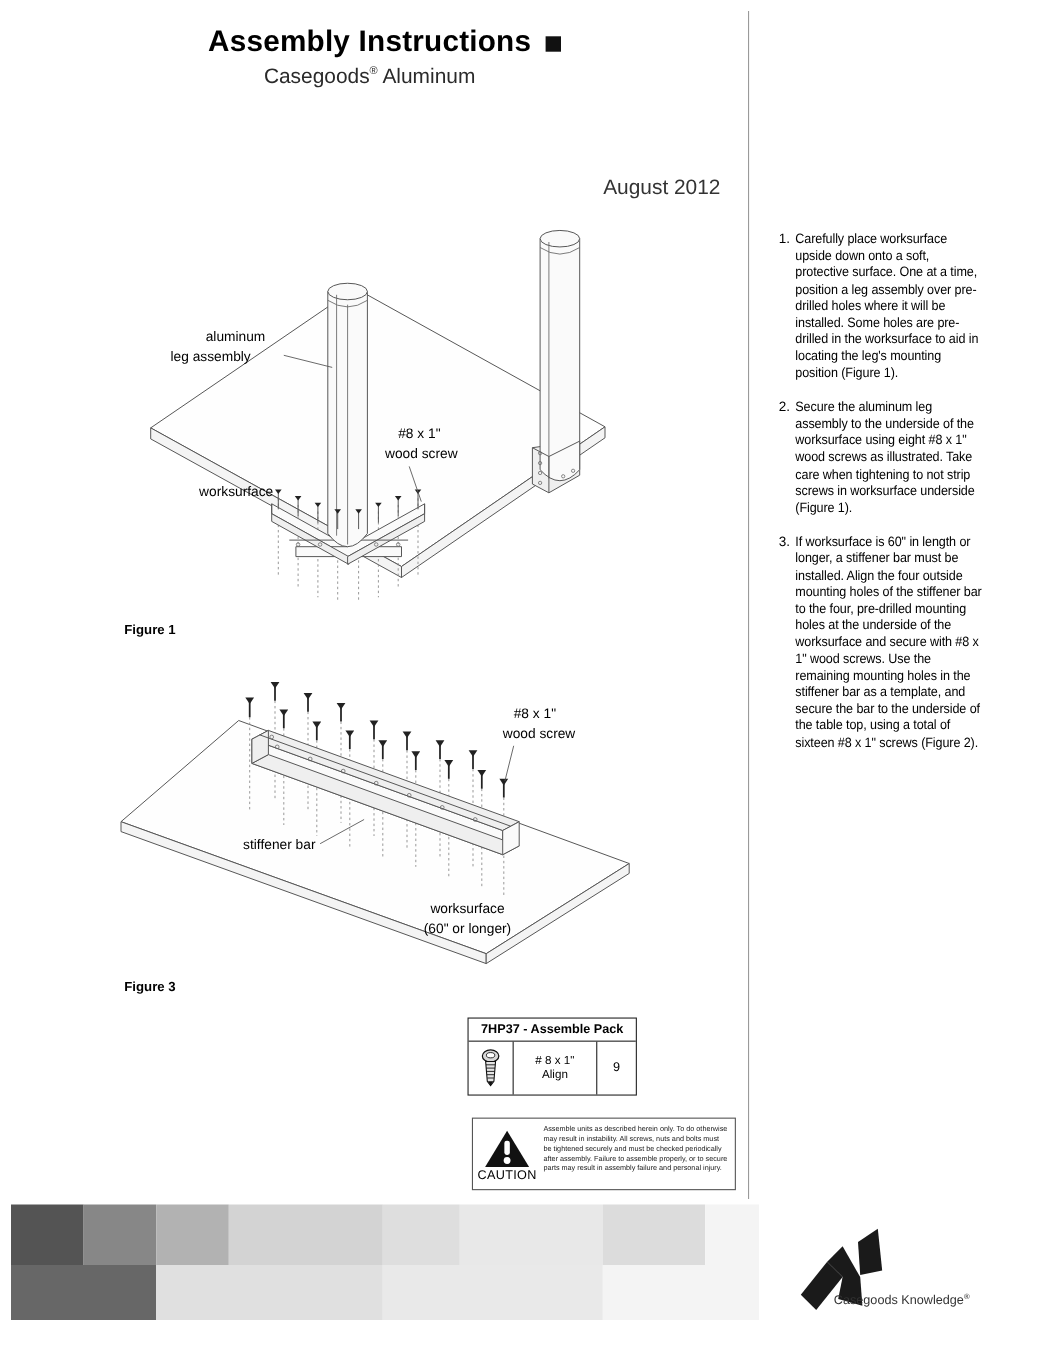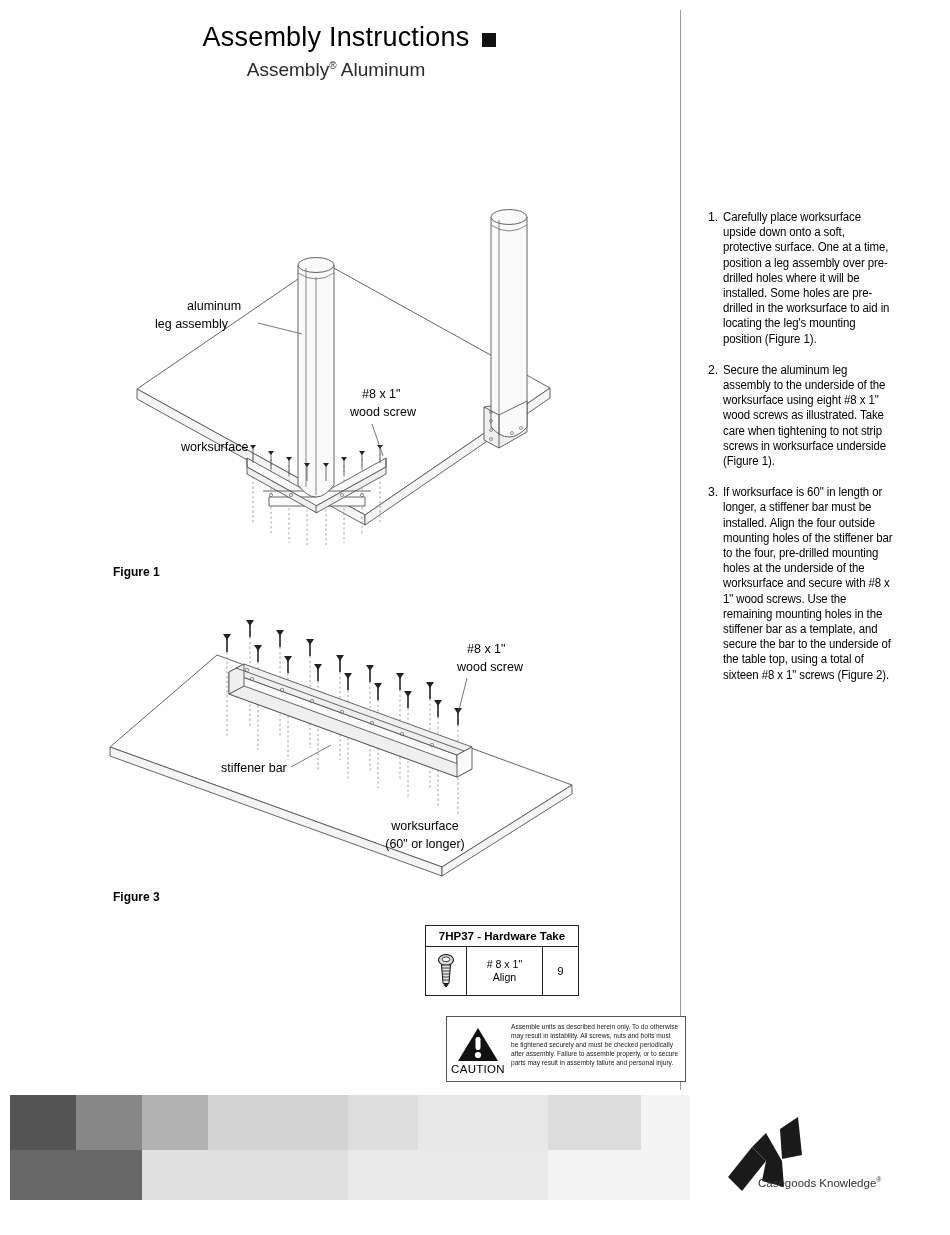--- a/index.html
+++ b/index.html
@@ -6,21 +6,21 @@
   body{width:950px;height:1235px;position:relative;overflow:hidden;
        font-family:"Liberation Sans","DejaVu Sans",sans-serif;color:#000;}
 
   .page{position:absolute;inset:0;}
 
   
   .divider{position:absolute;left:680px;top:10px;width:1px;height:1080px;background:#9a9a9a;}
 
   
   .hdr{position:absolute;left:0;top:22px;width:672px;text-align:center;}
-  .hdr-title{font-size:27px;font-weight:normal;letter-spacing:.2px;
+  .hdr-title{font-size:27px;font-weight:bold;letter-spacing:.2px;
              display:inline-block;position:relative;}
   .hdr-square{position:absolute;width:14px;height:14px;background:#111;
               left:calc(100% + 13px);top:11px;}
   .hdr-sub{font-size:19px;margin-top:6px;color:#2a2a2a;font-weight:400;}
   .hdr-sub sup{font-size:10px;vertical-align:super;}
   .hdr-sub2{font-size:13.5px;margin-top:10px;color:#6d6d6d;font-weight:400;}
   .hdr-date{position:absolute;left:0;top:160px;width:655px;text-align:right;
             font-size:19px;color:#333;}
 
   
@@ -52,21 +52,21 @@
   .hw-head{border-bottom:1.3px solid #222;text-align:center;
            font-size:11.5px;font-weight:bold;padding:4px 2px 4px;}
   .hw-body{display:flex;height:48px;}
   .hw-c1{width:40px;border-right:1.3px solid #222;display:flex;
          align-items:center;justify-content:center;}
   .hw-c2{flex:1;border-right:1.3px solid #222;display:flex;align-items:center;
          justify-content:center;font-size:10.6px;line-height:12.6px;text-align:center;}
   .hw-c3{width:35px;display:flex;align-items:center;justify-content:center;font-size:11.5px;}
 
   
-  .caution{position:absolute;left:446px;top:1016px;width:240px;height:66px;
+  .caution{position:absolute;left:429px;top:1016px;width:240px;height:66px;
            border:1.3px solid #555;background:#fff;display:flex;box-sizing:border-box;}
   .caution-ic{width:62px;flex:0 0 62px;display:flex;flex-direction:column;
               align-items:center;justify-content:center;padding-top:2px;}
   .caution-word{font-size:11.5px;letter-spacing:.3px;margin-top:1px;}
   .caution-txt{flex:1;font-size:6.6px;line-height:9.1px;padding:5px 6px 0 2px;color:#1a1a1a;}
 
   
   .band{position:absolute;left:0;top:1095px;width:690px;height:105px;}
   .band .sw{position:absolute;}
 
@@ -80,22 +80,23 @@
 
 <div class="page">
 
   <div class="divider"></div>
 
   <div class="hdr">
     <div class="hdr-title">
       <span>Assembly Instructions</span>
       <span class="hdr-square"></span>
     </div>
-    <div class="hdr-sub"><span>Assembly</span><sup>®</sup><span> Aluminum</span></div>
+    <div class="hdr-sub"><span>Casegoods</span><sup>®</sup><span> Aluminum</span></div>
   </div>
+  <div class="hdr-date">August 2012</div>
 
   <div class="steps">
     <div class="step">
       <div class="step-num">1.</div>
       <div class="step-txt">Carefully place worksurface upside down onto a soft, protective surface. One at a time, position a leg assembly over pre-drilled holes where it will be installed. Some holes are pre-drilled in the worksurface to aid in locating the leg's mounting position (Figure 1).</div>
     </div>
     <div class="step">
       <div class="step-num">2.</div>
       <div class="step-txt">Secure the aluminum leg assembly to the underside of the worksurface using eight #8 x 1" wood screws as illustrated. Take care when tightening to not strip screws in worksurface underside (Figure 1).</div>
     </div>
@@ -336,21 +337,21 @@
 
     <text class="lbl" x="126" y="152">stiffener bar</text>
     <path class="lead" d="M196,147 L236,125"></path>
 
     <text class="lblc" x="330" y="210">worksurface</text>
     <text class="lblc" x="330" y="228">(60" or longer)</text>
   </svg>
   <div class="figlabel" style="left:113px;top:890px;">Figure 3</div>
 
   <div class="hwtable">
-    <div class="hw-head">7HP37 - Hardware Take</div>
+    <div class="hw-head">7HP37 - Assemble Pack</div>
     <div class="hw-body">
       <div class="hw-c1">
         <svg width="20" height="36" viewBox="0 0 20 36">
           <ellipse cx="10" cy="7" rx="7.5" ry="5.5" fill="#d8d8d8" stroke="#111" stroke-width="1.1"></ellipse>
           <ellipse cx="10" cy="6.3" rx="3.8" ry="2.4" fill="#fff" stroke="#111" stroke-width=".8"></ellipse>
           <path d="M5.5,12 L14.5,12 L13,30 L10,34 L7,30 Z" fill="#e4e4e4" stroke="#111" stroke-width="1"></path>
           <path d="M5.8,15 L14.2,15 M6,18 L14,18 M6.3,21 L13.7,21 M6.6,24 L13.4,24 M7,27 L13,27" stroke="#111" stroke-width=".8" fill="none"></path>
           <path d="M7.6,30 L12.4,30 L10,34 Z" fill="#111"></path>
         </svg>
       </div>

